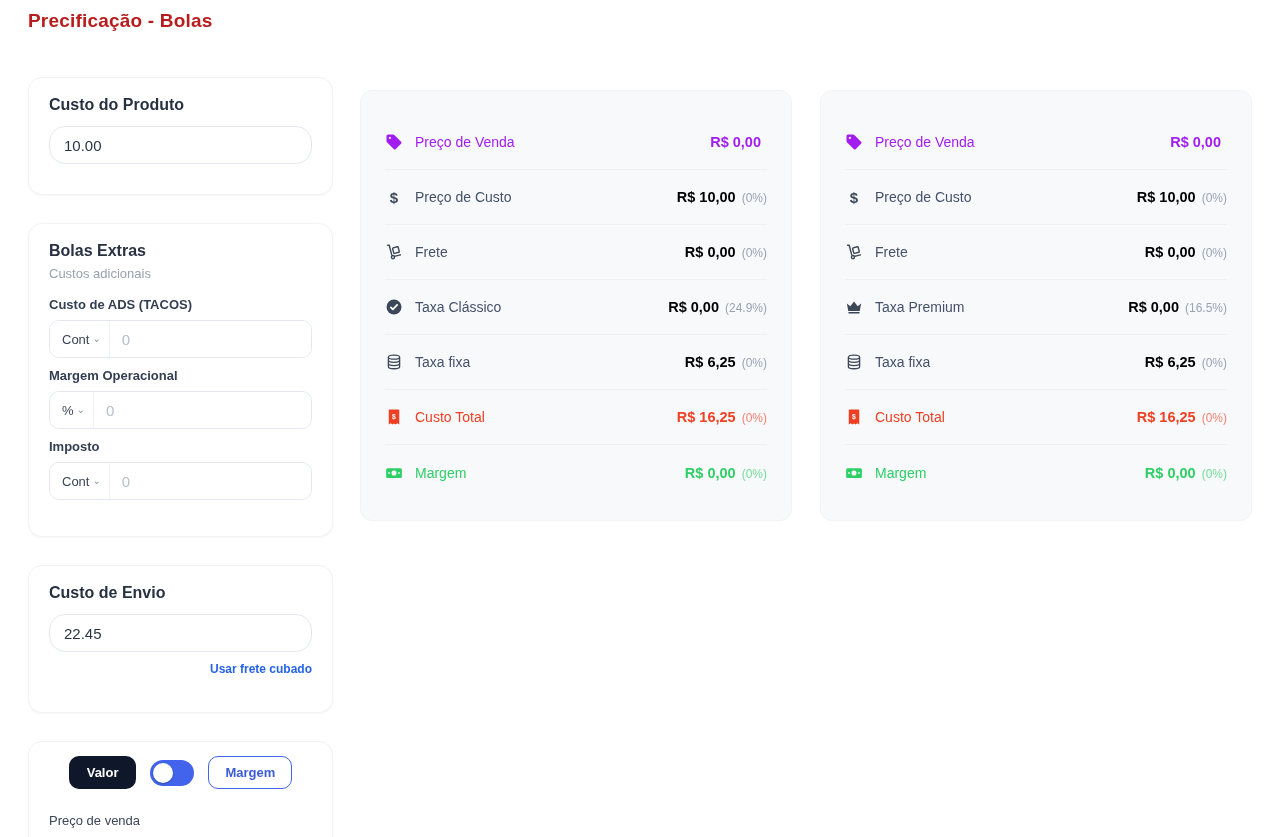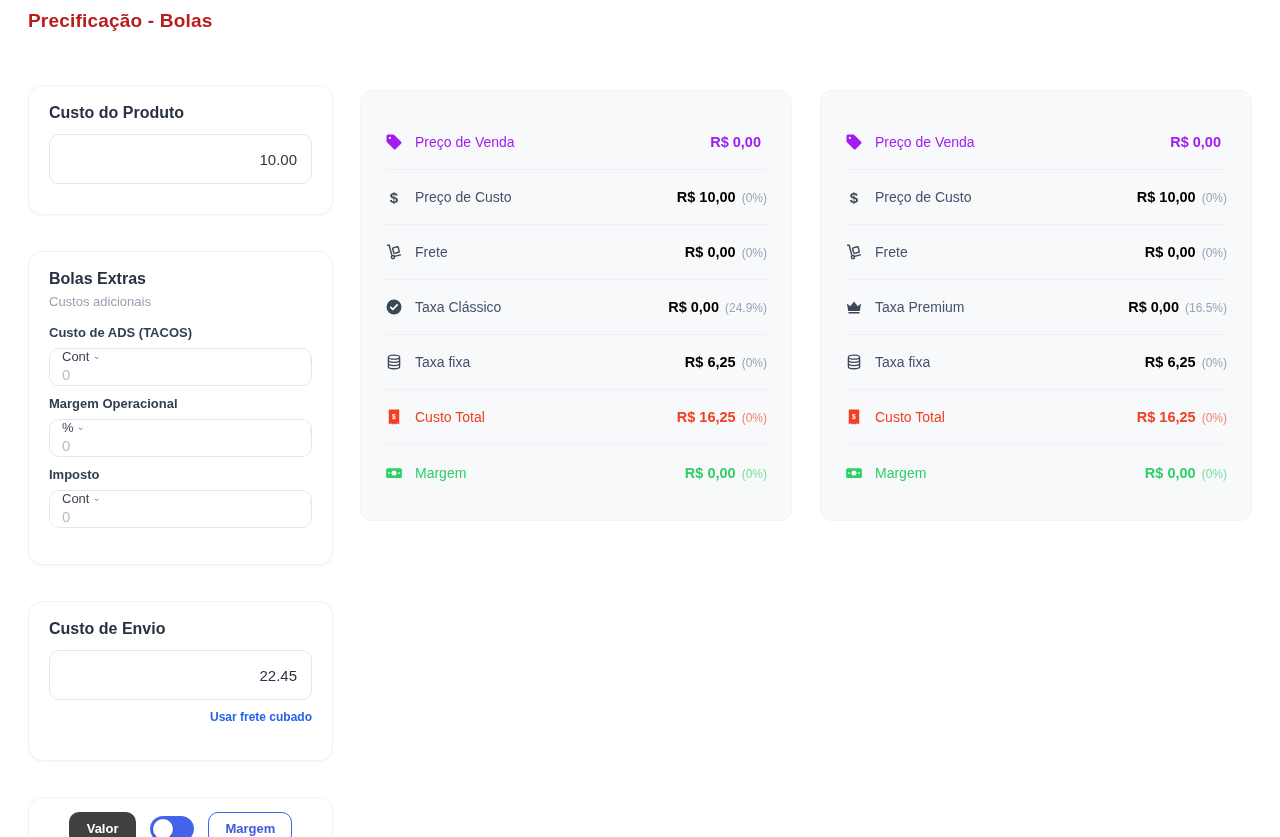--- a/index.html
+++ b/index.html
@@ -14,36 +14,34 @@
   .page-title { font-size:19px; font-weight:700; color:#b91c1c; margin:10px 0 0; letter-spacing:.2px; }
 
   .layout { display:flex; gap:27px; margin-top:45px; align-items:flex-start; }
 
   
   .left-col { width:305px; flex:0 0 305px; display:flex; flex-direction:column; }
   .card {
     background:#fff; border:1px solid #f0f2f6; border-radius:14px;
     padding:18px 20px 30px; margin-bottom:28px;
     box-shadow:0 1px 2px rgba(16,24,40,.04);
-    margin-top:8px;
   }
   .section-heading { font-size:16px; font-weight:700; color:#273142; margin:0 0 12px; }
   .sub-heading { font-size:13px; color:#98a1b0; margin:-6px 0 16px; }
   .field-label { font-size:13px; font-weight:700; color:#333e52; margin:10px 0 8px; }
   .field-label:first-of-type { margin-top:4px; }
 
   .text-input {
-    width:100%; height:50px; border:1px solid #e4e8ee; border-radius:10px;
+    width:100%; height:38px; border:1px solid #e4e8ee; border-radius:16px;
     padding:0 14px; font-size:15px; color:#2b3546; background:#fff; outline:none;
     font-family:"Liberation Sans", sans-serif;
-    text-align:right;
   }
   .input-group {
     display:flex; align-items:stretch; border:1px solid #e4e8ee; border-radius:10px;
-    height:38px; overflow:hidden; background:#fff; margin-bottom:6px;flex-direction:column;
+    height:38px; overflow:hidden; background:#fff; margin-bottom:6px;
   }
   .unit-select {
     display:flex; align-items:center; gap:2px; padding:0 8px 0 12px;
     border-right:1px solid #eef1f5; font-size:13px; color:#3a4556;
     background:#fff; cursor:pointer; white-space:nowrap;
   }
   .chev { font-size:10px; color:#8b95a5; margin-left:1px; transform:translateY(-1px); }
   .input-group input {
     border:none; flex:1; min-width:0; padding:0 12px; font-size:15px;
     color:#2b3546; outline:none; font-family:"Liberation Sans", sans-serif;
@@ -51,21 +49,21 @@
   input::placeholder { color:#b6bfca; }
 
   .link-right {
     display:block; text-align:right; color:#2563eb; font-size:12px; font-weight:700;
     margin-top:10px; text-decoration:none; cursor:pointer;
   }
 
   .mode-card { padding-top:14px; }
   .mode-row { display:flex; align-items:center; justify-content:center; gap:14px; }
   .btn-valor {
-    background:#404040; color:#fff; border:none; border-radius:10px;
+    background:#0f172a; color:#fff; border:none; border-radius:10px;
     padding:9px 18px; font-size:13px; font-weight:700; cursor:pointer;
     font-family:"Liberation Sans", sans-serif;
   }
   .toggle { width:44px; height:26px; background:#4263eb; border-radius:13px; position:relative; cursor:pointer; }
   .toggle .knob {
     position:absolute; left:3px; top:3px; width:20px; height:20px;
     background:#fff; border-radius:50%; box-shadow:0 1px 2px rgba(0,0,0,.25);
   }
   .btn-margem {
     background:#fff; color:#3b5bdb; border:1.5px solid #4263eb; border-radius:10px;

